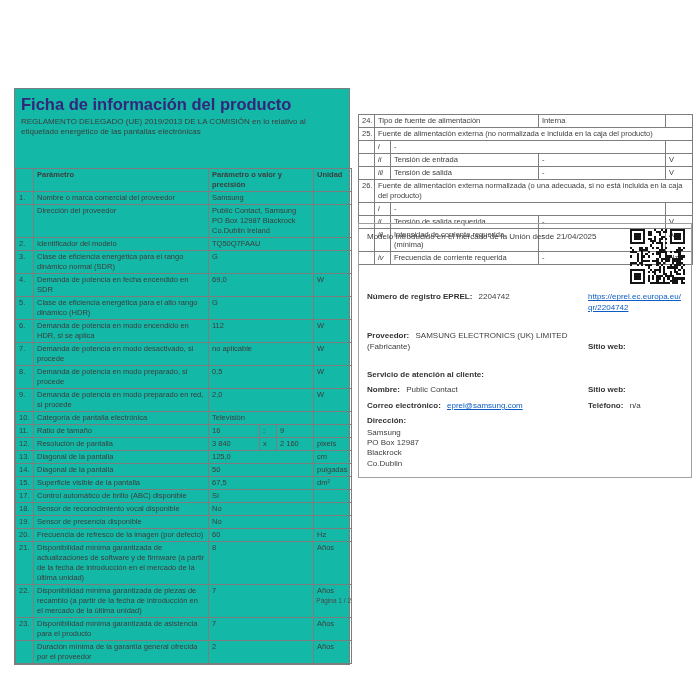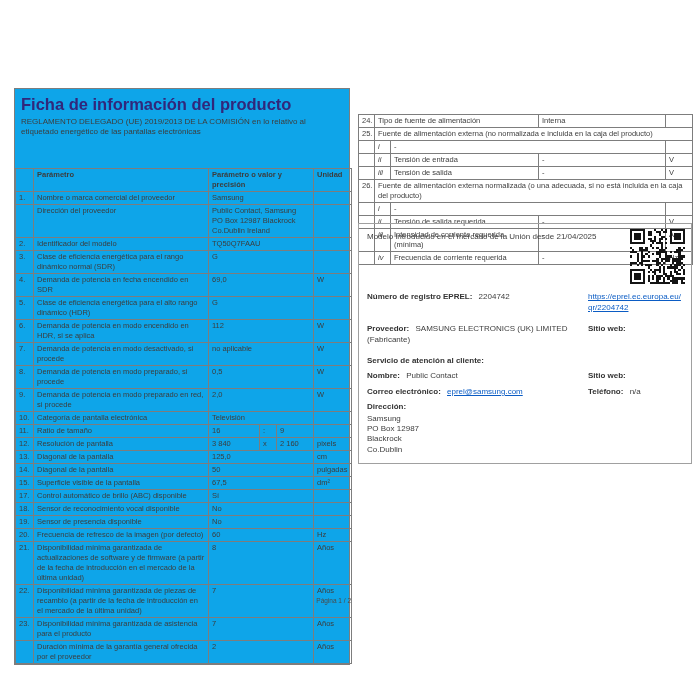--- a/index.html
+++ b/index.html
@@ -8,21 +8,21 @@
     background: #ffffff;
     overflow: hidden;
     font-family: "Liberation Sans", sans-serif;
     color: #3d3d3d;
   }
   .page { position: relative; width: 700px; height: 700px; }
 
   
   .left-panel {
     position: absolute; left: 14px; top: 88px; width: 336px;
-    border: 1px solid #7d7d7d; background: #0ea5e9; box-sizing: border-box;
+    border: 1px solid #7d7d7d; background: #14b8a6; box-sizing: border-box;
   }
   .doc-title {
     margin: 0; padding: 6px 6px 2px 6px;
     font-size: 16.5px; font-weight: bold; color: #31277b;
   }
   .doc-subtitle {
     margin: 0; padding: 1px 6px 5px 6px;
     font-size: 8px; line-height: 1.28; color: #3d3d3d;
   }
   table.ptable {
@@ -64,21 +64,21 @@
   .intro { width: 258px; }
   .qr {
     position: absolute; top: 5px; right: 6px;
     width: 55px; height: 55px;
   }
   .qr svg { width: 55px; height: 55px; fill: #141414; shape-rendering: crispEdges; display: block; }
   .frow { display: flex; margin-top: 5px; }
   .fleft { flex: 1 1 auto; padding-right: 4px; }
   .fright { flex: 0 0 95px; width: 95px; }
   .frow-eprel { margin-top: 50px; }
-  .frow-prov, .frow-serv { margin-top: 11px; }
+  .frow-prov, .frow-serv { margin-top: 18px; align-items: flex-end; }
   .vgap { margin-left: 4px; }
   .link { color: #0b5cc4; text-decoration: underline; word-break: break-all; cursor: pointer; }
   .addr-lines { margin-top: 1px; }
 </style>
 </head>
 <body>
 
 <div class="page">
 
   <section class="left-panel">

